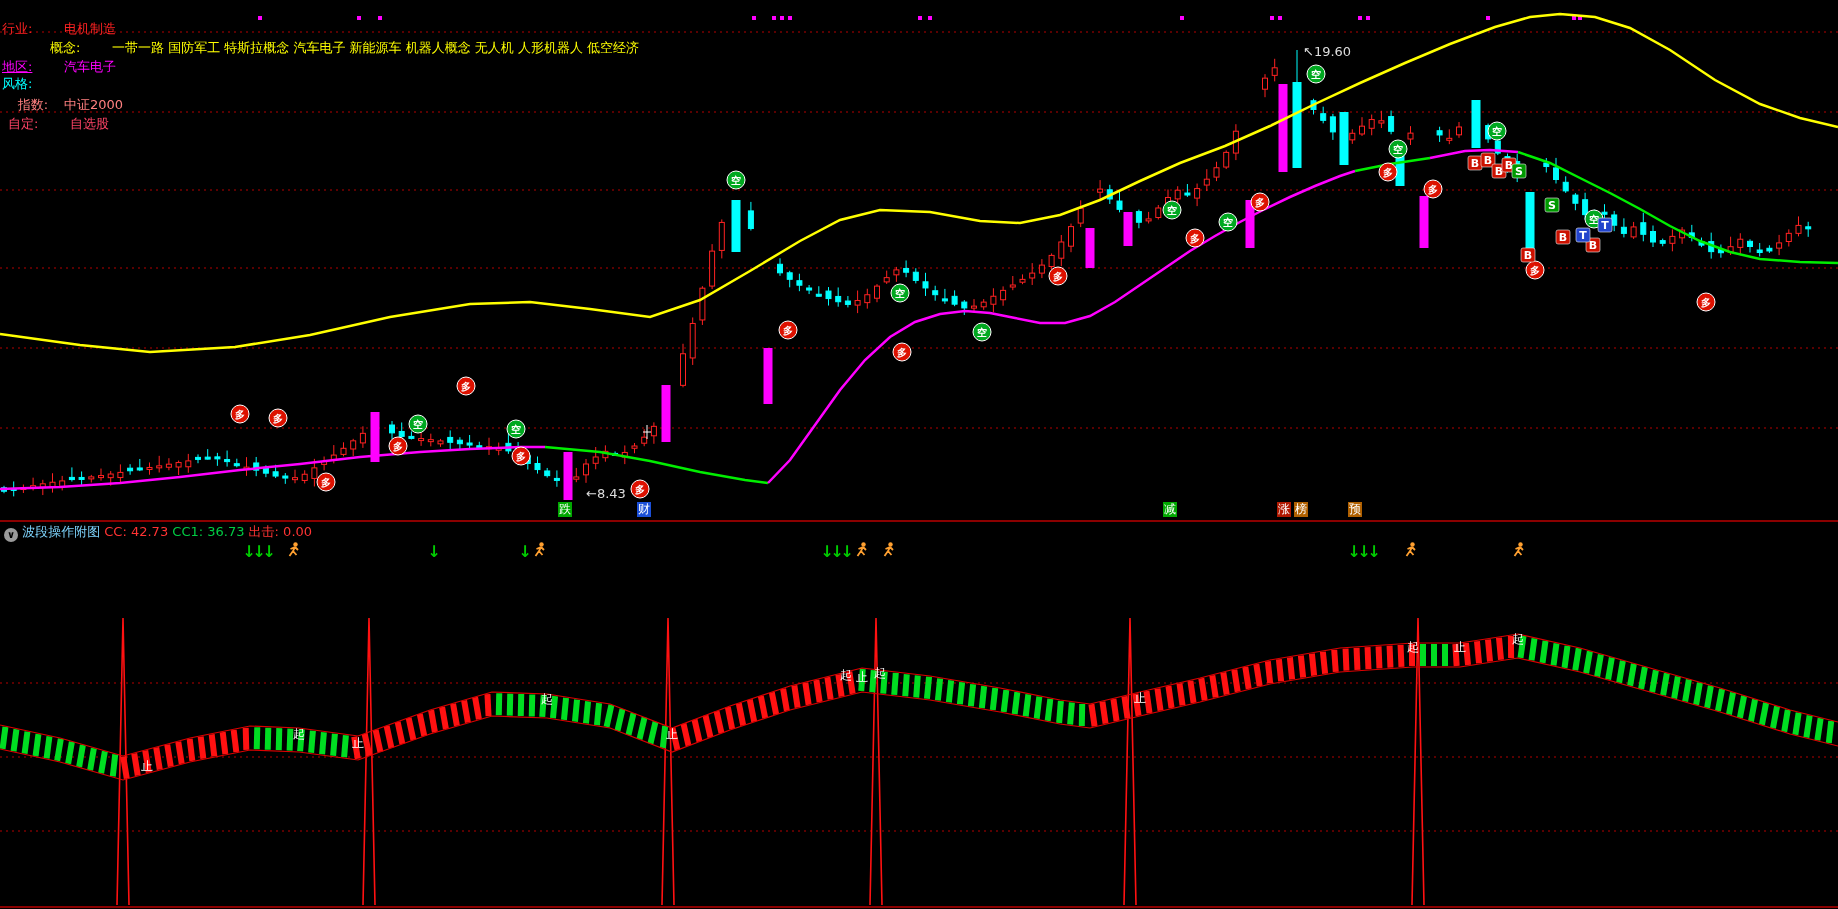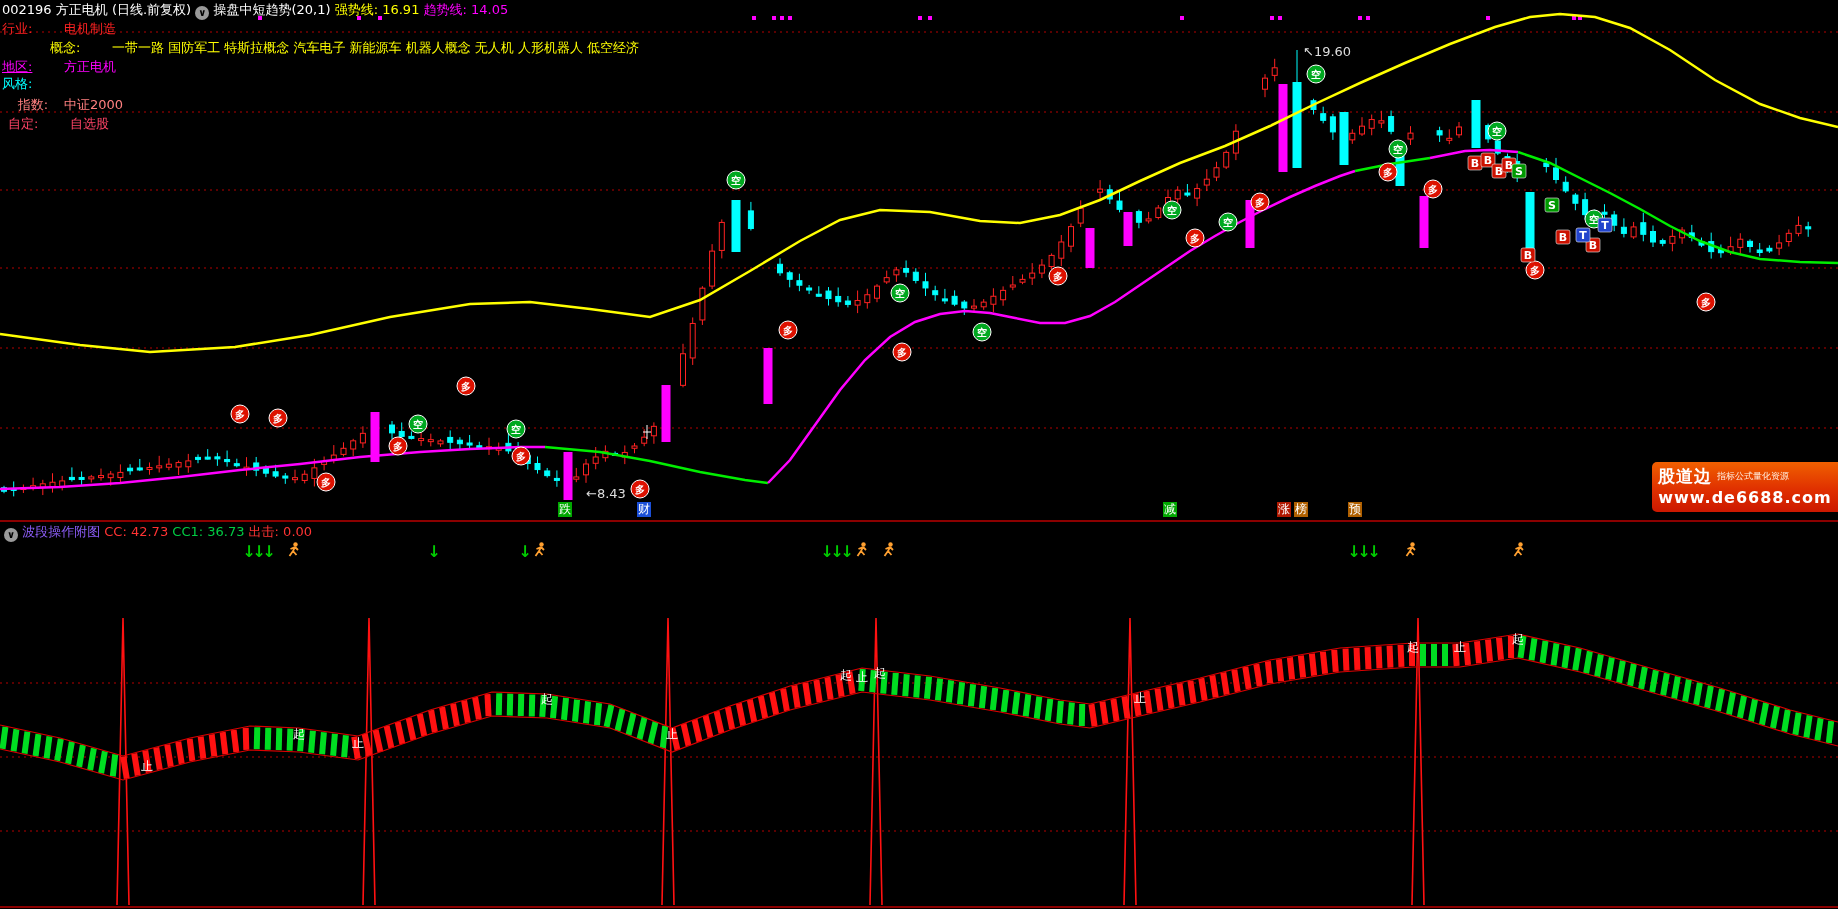--- a/index.html
+++ b/index.html
@@ -697,53 +697,39 @@
       <text x="672" y="738" fill="#fff" font-size="12" text-anchor="middle">止</text>
       <text x="846" y="679" fill="#fff" font-size="12" text-anchor="middle">起</text>
       <text x="862" y="681" fill="#fff" font-size="12" text-anchor="middle">止</text>
       <text x="880" y="677" fill="#fff" font-size="12" text-anchor="middle">起</text>
       <text x="1140" y="702" fill="#fff" font-size="12" text-anchor="middle">止</text>
       <text x="1413" y="651" fill="#fff" font-size="12" text-anchor="middle">起</text>
       <text x="1460" y="651" fill="#fff" font-size="12" text-anchor="middle">止</text>
       <text x="1518" y="643" fill="#fff" font-size="12" text-anchor="middle">起</text>
     </svg>
 
-<div class="hud" style="left:2px;top:2px;">
-  <span style="color:#fff;">002196 方正电机 (日线.前复权)</span>
-  <span class="circle-ic">∨</span>
-  <span style="color:#fff;">操盘中短趋势(20,1)</span>
-  <span style="color:#ffff00;">强势线: 16.91</span>
-  <span style="color:#ff00ff;">趋势线: 14.05</span>
-</div>
 
 <div id="info-rows">
       <div class="hud lblrow" style="left: 2px; top: 21px; color: rgb(255, 34, 34);"><span style="width: 62px;">行业:</span><span>电机制造</span></div>
       <div class="hud lblrow" style="left: 2px; top: 40px; color: rgb(255, 255, 0); margin-left: 48px;"><span style="width: 62px;">概念:</span><span>一带一路 国防军工 特斯拉概念 汽车电子 新能源车 机器人概念 无人机 人形机器人 低空经济</span></div>
-      <div class="hud lblrow" style="left: 2px; top: 59px; color: rgb(255, 0, 255);"><span style="width: 62px; text-decoration: underline;">地区:</span><span>方正电机</span></div>
+      <div class="hud lblrow" style="left: 2px; top: 59px; color: rgb(255, 0, 255);"><span style="width: 62px; text-decoration: underline;">地区:</span><span>汽车电子</span></div>
       <div class="hud lblrow" style="left: 2px; top: 76px; color: rgb(0, 255, 255);"><span style="width: 62px;">风格:</span><span></span></div>
       <div class="hud lblrow" style="left: 2px; top: 97px; color: rgb(255, 128, 128);"><span style="width: 62px; text-align: center;">指数:</span><span>中证2000</span></div>
       <div class="hud lblrow" style="left: 8px; top: 116px; color: rgb(255, 68, 102);"><span style="width: 62px;">自定:</span><span>自选股</span></div>
     </div>
 
 <div class="hud" style="left:4px;top:524px;">
   <span class="circle-ic">∨</span>
-  <span style="color:#8b5cf6;">波段操作附图</span>
+  <span style="color:#7dd3fc;">波段操作附图</span>
   <span id="sub-fields"><span style="color: rgb(255, 51, 51);"> CC: 42.73</span><span style="color: rgb(0, 204, 68);"> CC1: 36.73</span><span style="color: rgb(255, 51, 51); margin-top: 19px;"> 出击: 0.00</span></span>
 </div>
 
 <div id="evt-row">
       <span class="evt" style="left: 558px; top: 502px; background: rgb(0, 168, 0);">跌</span>
       <span class="evt" style="left: 637px; top: 502px; background: rgb(27, 79, 216);">财</span>
       <span class="evt" style="left: 1163px; top: 502px; background: rgb(0, 168, 0);">减</span>
       <span class="evt" style="left: 1277px; top: 502px; background: rgb(176, 24, 0);">涨</span>
       <span class="evt" style="left: 1294px; top: 502px; background: rgb(176, 96, 0);">榜</span>
       <span class="evt" style="left: 1348px; top: 502px; background: rgb(176, 96, 0);">预</span>
     </div>
 
-<div class="wm">
-  <div class="r1">
-    <span class="t1">股道边</span>
-    <span class="t2">指标公式量化资源</span>
-  </div>
-  <div class="t3">www.de6688.com</div>
-</div>
 
 </div>
 
 </body></html>

